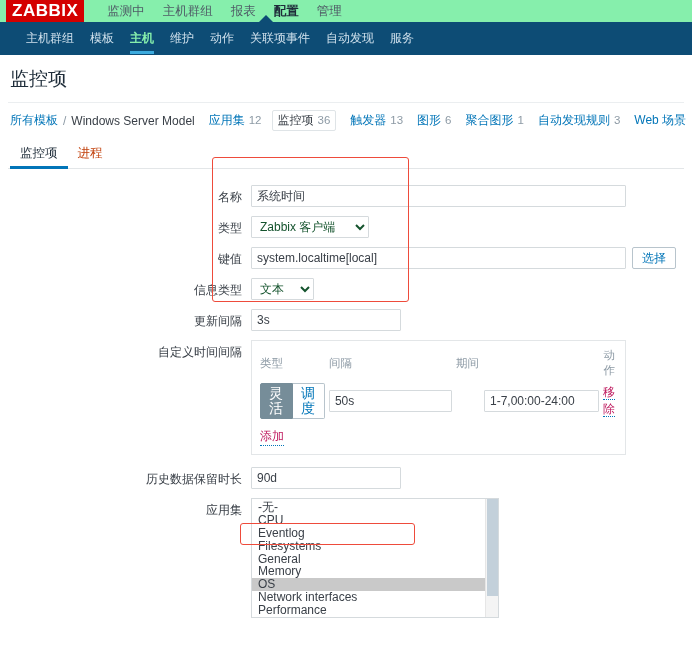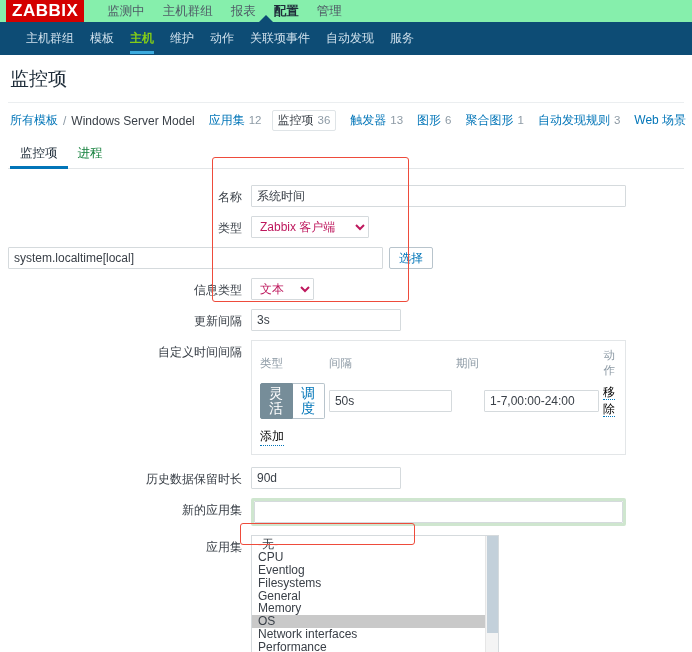--- a/index.html
+++ b/index.html
@@ -67,21 +67,21 @@
   }
   .subnav-item {
     color: #cfe0ec;
     font-size: 12px;
     padding: 5px 8px 6px 8px;
     cursor: pointer;
     white-space: nowrap;
     position: relative;
   }
   .subnav-item.active {
-    color: #84cc16;
+    color: #86efac;
     font-weight: bold;
   }
   .subnav-item.active::after {
     content: "";
     position: absolute;
     left: 8px; right: 8px;
     bottom: -1px;
     height: 3px;
     background: #3caadd;
   }
@@ -144,21 +144,21 @@
     position: relative;
   }
   .tab.active { color: #1f2d3a; }
   .tab.active::after {
     content: "";
     position: absolute;
     left: 0; right: 0; bottom: -1px;
     height: 3px;
     background: #0275b8;
   }
-  .tab:not(.active) { color: #15803d; margin-top: 6px; }
+  .tab:not(.active) { color: #c2410c; margin-top: 6px; }
 
   
   .form {
     position: relative;
     padding-top: 16px;
   }
   .row {
     display: flex;
     align-items: flex-start;
     margin-bottom: 9px;
@@ -186,21 +186,21 @@
     outline: none;
     border-radius: 1px;
   }
   .w-full { width: 375px; }
   .w-med  { width: 150px; }
   .w-key  { width: 375px; }
 
   select.sel {
     font-family: "Liberation Sans", "DejaVu Sans", sans-serif;
     font-size: 12px;
-    color: #be185d;
+    color: #14532d;
     border: 1px solid #d5dadd;
     background: #fff;
     height: 22px;
     padding: 2px 4px;
     border-radius: 1px;
     outline: none;
   }
   .sel-type { width: 118px; }
   .sel-info { width: 63px; }
 
@@ -254,21 +254,21 @@
   }
   .toggle .off {
     background: #fff;
     color: #0275b8;
     border-left: none;
     border-radius: 0 2px 2px 0;
   }
   .i-interval { width: 123px; }
   .i-period { width: 115px; margin-left: 28px; }
   .lnk {
-    color: #000000;
+    color: #be185d;
     cursor: pointer;
     border-bottom: 1px dotted #0275b8;
     font-size: 12px;
   }
   .add-link { display: inline-block; margin-top: 7px; }
 
   
   .hl-green {
     border: 3px solid #cfe6cf;
     padding: 0;
@@ -406,20 +406,21 @@
     <div class="row">
       <div class="lbl-col">类型</div>
       <div class="fld-col">
         <select class="sel sel-type">
           <option>Zabbix 客户端</option>
         </select>
       </div>
     </div>
 
     <div class="row">
+      <div class="lbl-col">键值</div>
       <div class="fld-col key-row">
         <input class="txt w-key" type="text" value="system.localtime[local]" style="">
         <button class="btn">选择</button>
       </div>
     </div>
 
     <div class="row">
       <div class="lbl-col">信息类型</div>
       <div class="fld-col">
         <select class="sel sel-info">
@@ -473,28 +474,20 @@
       </div>
     </div>
 
     <div class="row" style="margin-top:12px">
       <div class="lbl-col">历史数据保留时长</div>
       <div class="fld-col">
         <input class="txt w-med" type="text" value="90d" style="">
       </div>
     </div>
 
-    <div class="row">
-      <div class="lbl-col">新的应用集</div>
-      <div class="fld-col">
-        <span class="hl-green">
-          <input class="txt" type="text" value="" style="">
-        </span>
-      </div>
-    </div>
 
     <div class="row">
       <div class="lbl-col">应用集</div>
       <div class="fld-col">
         <div class="listbox">
           <div class="inner">
             <div class="opt">-无-</div>
             <div class="opt">CPU</div>
             <div class="opt">Eventlog</div>
             <div class="opt">Filesystems</div>

